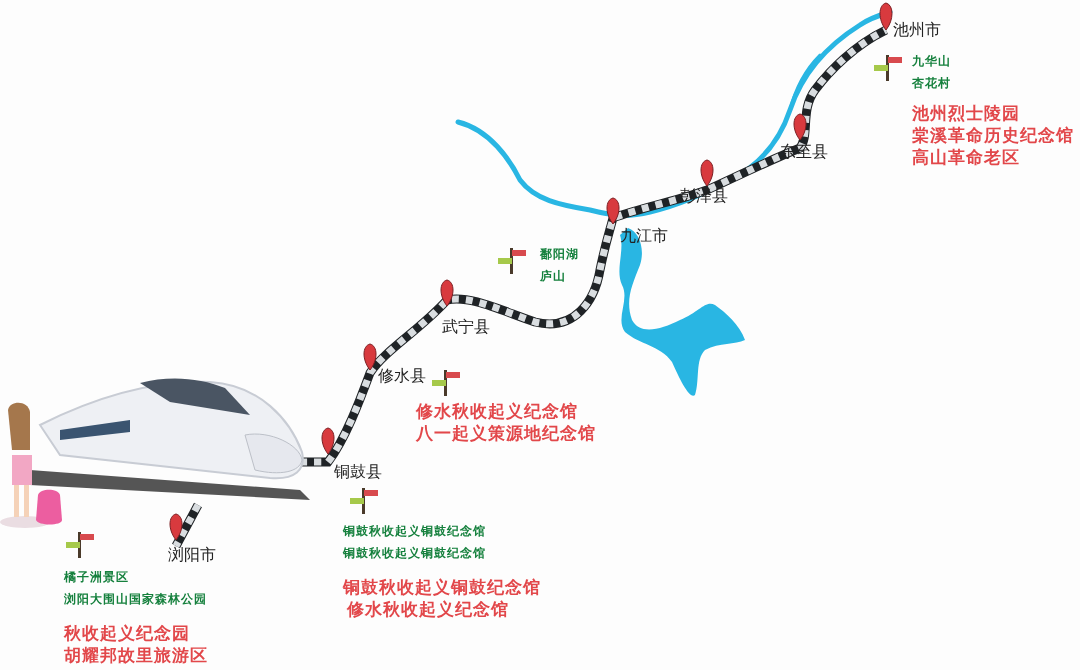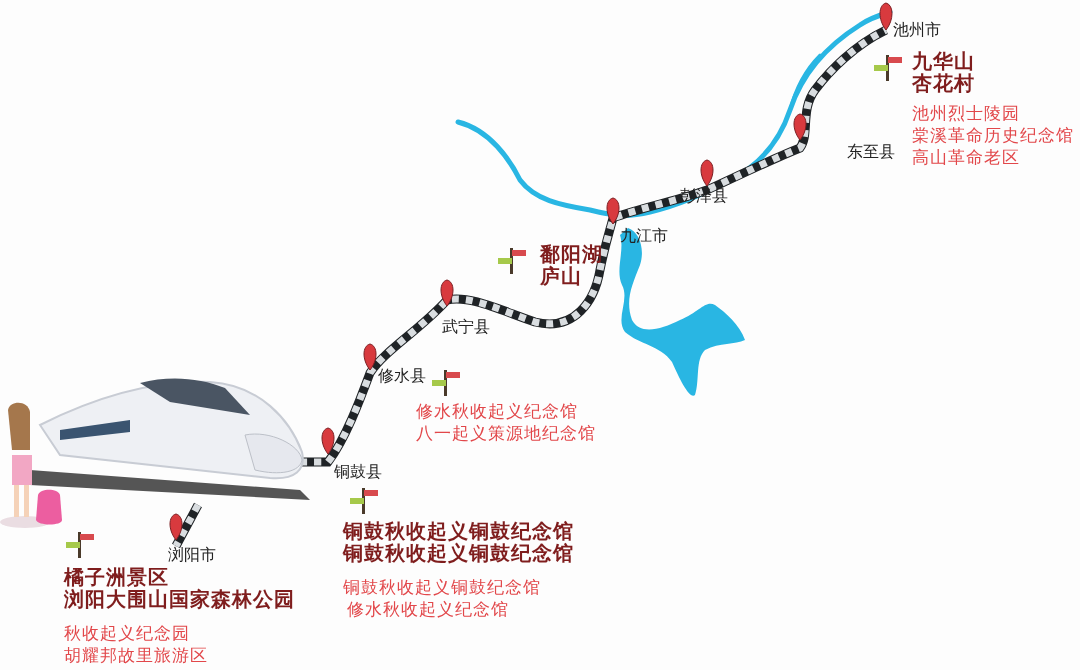--- a/index.html
+++ b/index.html
@@ -1,22 +1,22 @@
 <!DOCTYPE html>
 <html><head>
 <meta charset="utf-8">
 <style>
   html, body { margin:0; padding:0; }
   body { width:1080px; height:670px; background:#fdfdfd; position:relative; overflow:hidden;
          font-family:"DejaVu Sans", sans-serif; }
   #map { position:absolute; left:0; top:0; width:1080px; height:670px; }
   .label { position:absolute; white-space:nowrap; }
   .station { font-size:16px; color:#222; }
-  .attr-green { color:#7f1d1d; font-size:20px; line-height:22px; font-weight:bold; letter-spacing:1px; }
-  .attr-red { color:#e2474a; font-size:17px; line-height:22px; font-weight:normal; letter-spacing:1px; }
+  .attr-green { color:#15803d; font-size:12px; line-height:22px; font-weight:bold; letter-spacing:1px; }
+  .attr-red { color:#e2474a; font-size:17px; line-height:22px; font-weight:bold; letter-spacing:1px; }
   .block { position:absolute; }
   .block div { white-space:nowrap; }
 </style>
 </head>
 <body>
 
 <svg id="map" viewBox="0 0 1080 670" xmlns="http://www.w3.org/2000/svg">
 
   <g fill="none" stroke="#29b6e3" stroke-linecap="round">
     <path d="M458,122 C490,130 510,160 520,180 C535,200 560,205 590,210 C610,215 625,218 650,212 C680,205 700,195 730,180 C760,165 780,140 790,110 C800,80 820,50 860,25 C870,18 880,15 890,12" stroke-width="5"></path>
@@ -80,21 +80,21 @@
       </g>
     <g transform="translate(66,532)">
         <rect x="12" y="0" width="3" height="26" fill="#4a3a2a"></rect>
         <rect x="14" y="2" width="14" height="6" fill="#d84a4e"></rect>
         <rect x="0" y="10" width="14" height="6" fill="#a6c94a"></rect>
       </g>
   </g>
 </svg>
 
 <div class="label station" style="left:893px;top:20px">池州市</div>
-<div class="label station" style="left:847px;top:142px">东至县</div>
+<div class="label station" style="left:780px;top:142px">东至县</div>
 <div class="label station" style="left:680px;top:186px">彭泽县</div>
 <div class="label station" style="left:620px;top:226px">九江市</div>
 <div class="label station" style="left:442px;top:317px">武宁县</div>
 <div class="label station" style="left:378px;top:366px">修水县</div>
 <div class="label station" style="left:334px;top:462px">铜鼓县</div>
 <div class="label station" style="left:168px;top:545px">浏阳市</div>
 
 <div class="block" style="left:912px;top:50px">
   <div class="attr-green">九华山</div>
   <div class="attr-green">杏花村</div>

